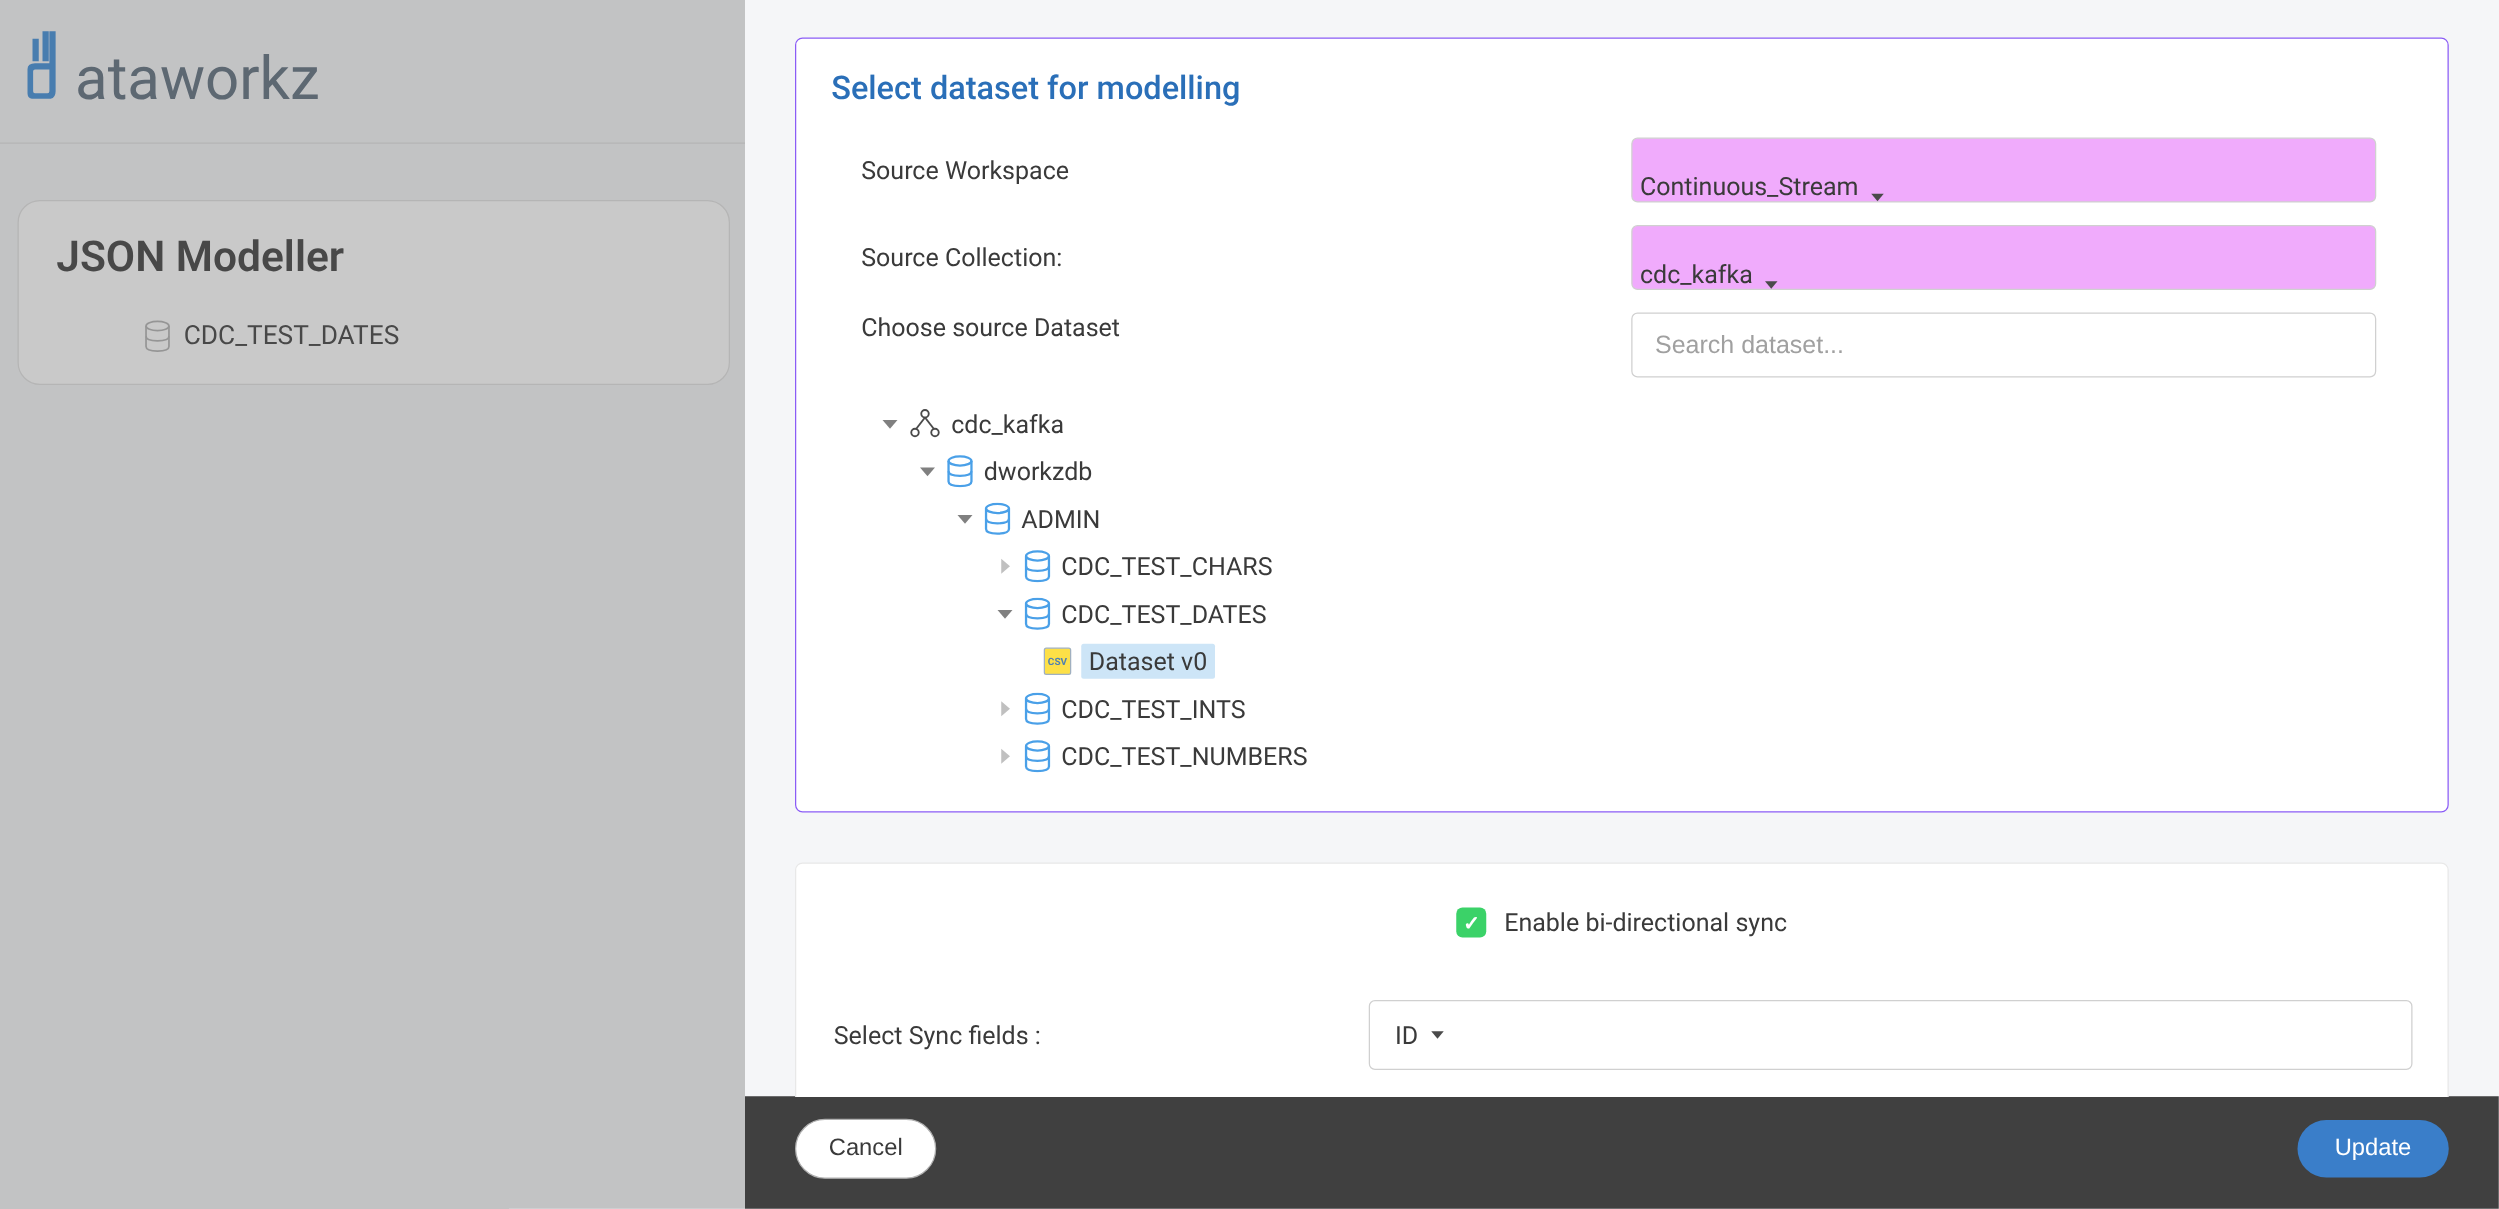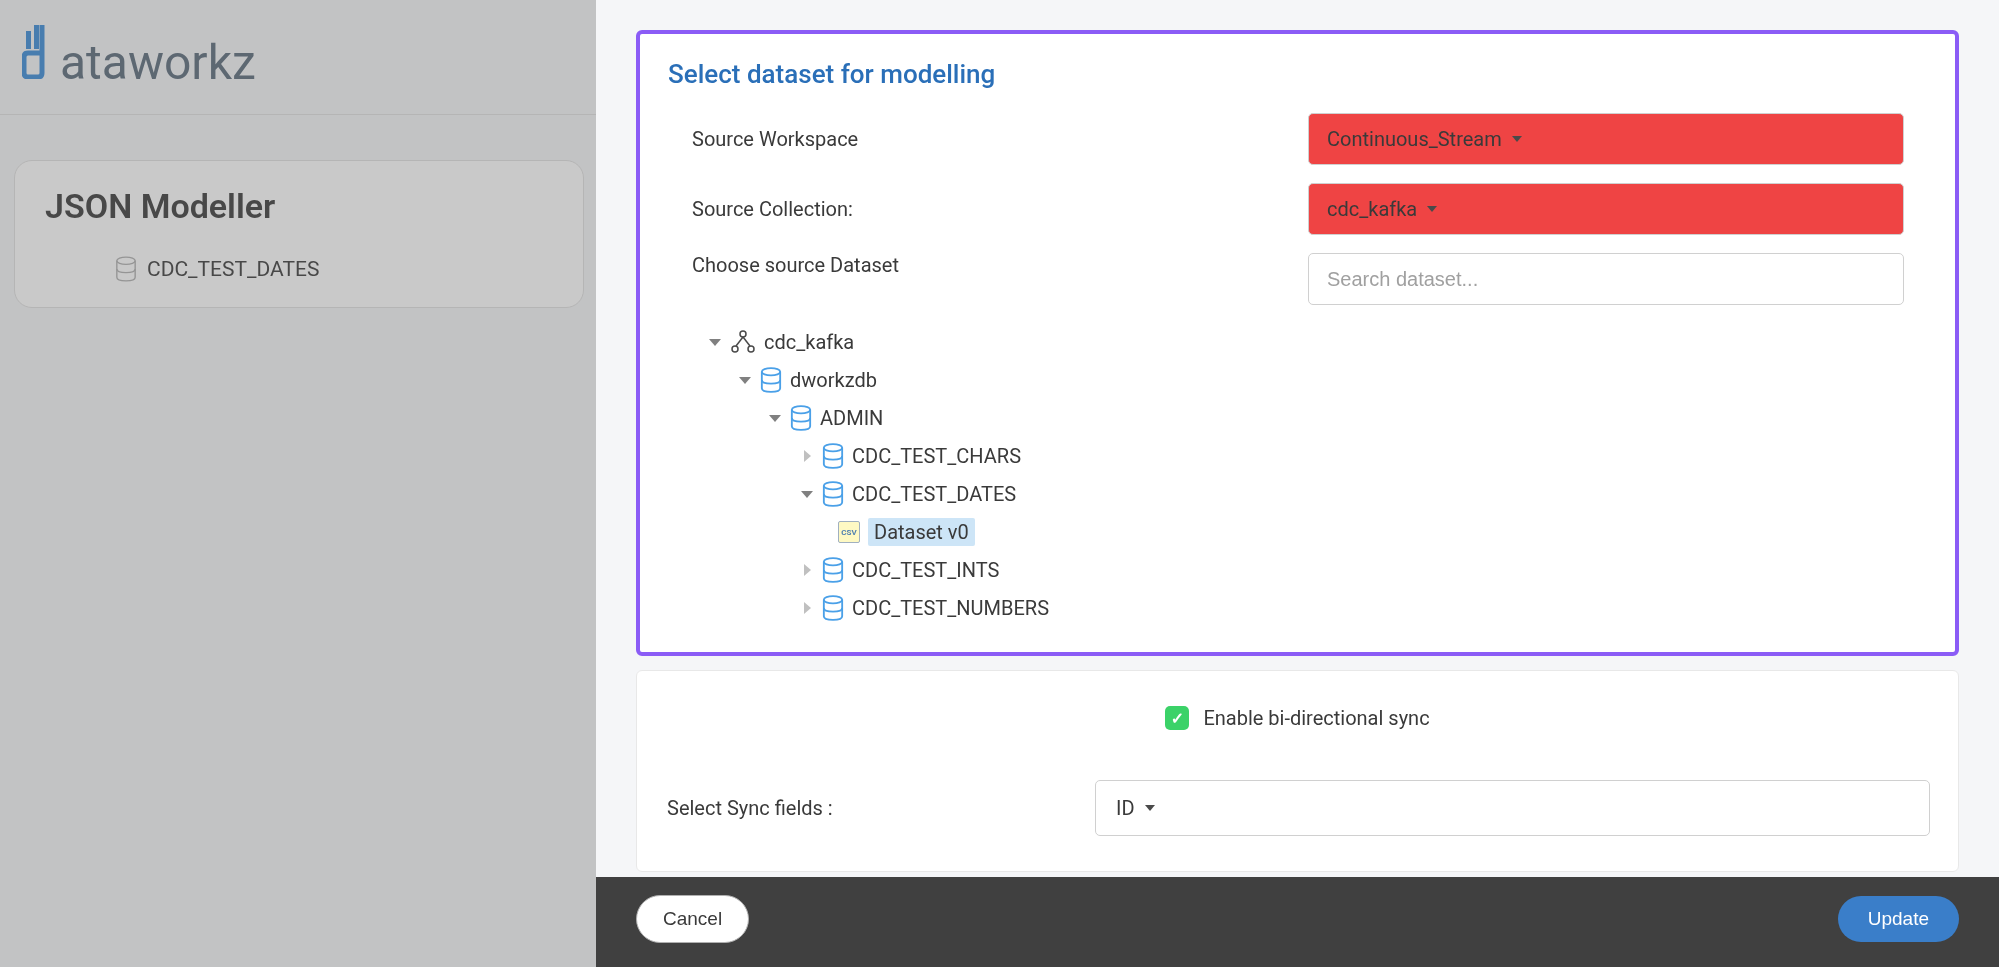--- a/index.html
+++ b/index.html
@@ -85,24 +85,24 @@
       display: flex;
       flex-direction: column;
     }
     .modal-body {
       flex: 1;
       overflow-y: auto;
       padding: 30px 40px 10px 40px;
     }
     .card {
       background: #ffffff;
-      border: 4px solid #8b5cf6;
+      border: 1px solid #8b5cf6;
       border-radius: 6px;
       padding: 25px 28px;
-      margin-bottom: 14px;
+      margin-bottom: 40px;
     }
     .card-title {
       color: #2a6fb8;
       font-size: 26px;
       font-weight: 500;
       margin-bottom: 24px;
     }
     .form-row {
       display: flex;
       align-items: center;
@@ -114,25 +114,25 @@
       color: #3a3a3a;
       padding-left: 24px;
     }
     .select-box {
       flex: 1;
       max-width: 596px;
       height: 52px;
       border: 1px solid #d0d0d0;
       border-radius: 5px;
       display: flex;
-      align-items: center;
-      padding: 0 18px;
-      font-size: 20px;
-      color: #3a3a3a;
-      background: #ef4444;
+      align-items: flex-end;
+      padding: 0 6px;
+      font-size: 20px;
+      color: #3a3a3a;
+      background: #f0abfc;
       cursor: pointer;
     }
     .caret-down {
       margin-left: 10px;
       width: 0;
       height: 0;
       border-left: 5px solid transparent;
       border-right: 5px solid transparent;
       border-top: 6px solid #4a4a4a;
     }
@@ -199,21 +199,21 @@
       width: 22px;
       height: 22px;
       border: 1px solid #a0b0c0;
       border-radius: 2px;
       display: flex;
       align-items: center;
       justify-content: center;
       font-size: 8px;
       color: #5080b0;
       font-weight: bold;
-      background: #fef9c3;
+      background: #fde047;
     }
     .sync-card {
       background: #ffffff;
       border: 1px solid #e8e8e8;
       border-radius: 6px;
       padding: 35px 28px;
     }
     .checkbox-row {
       display: flex;
       align-items: center;

